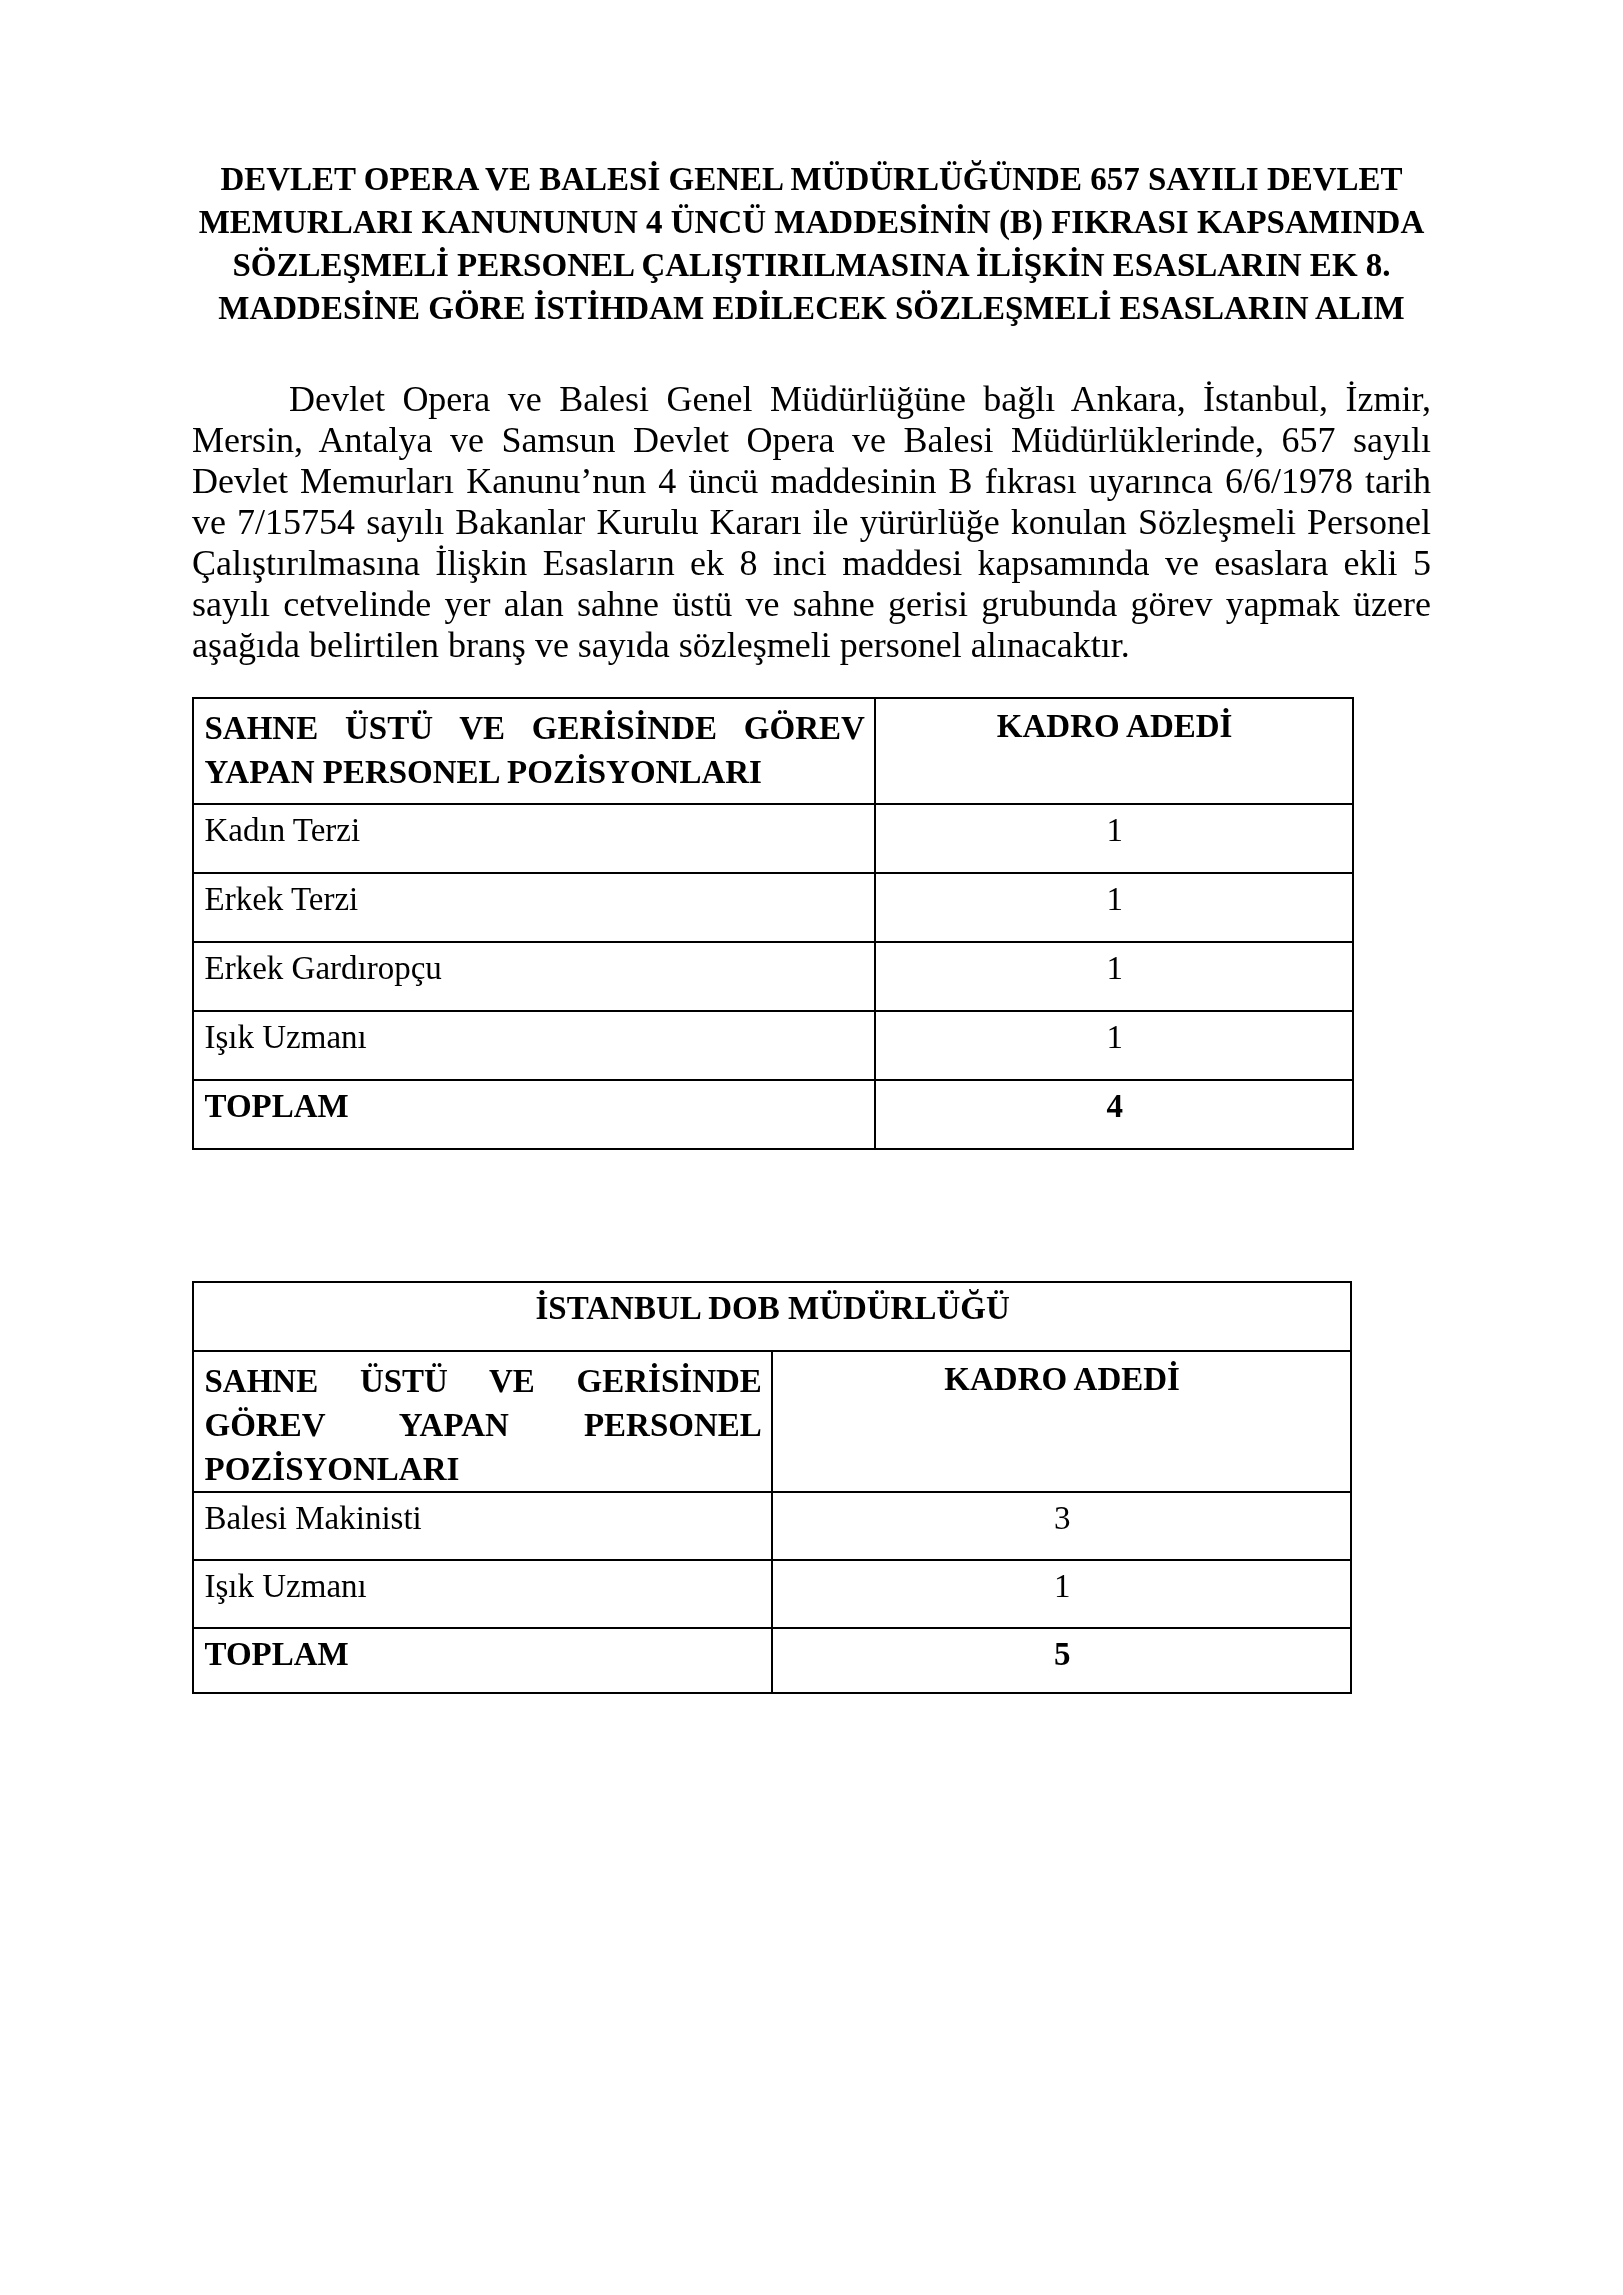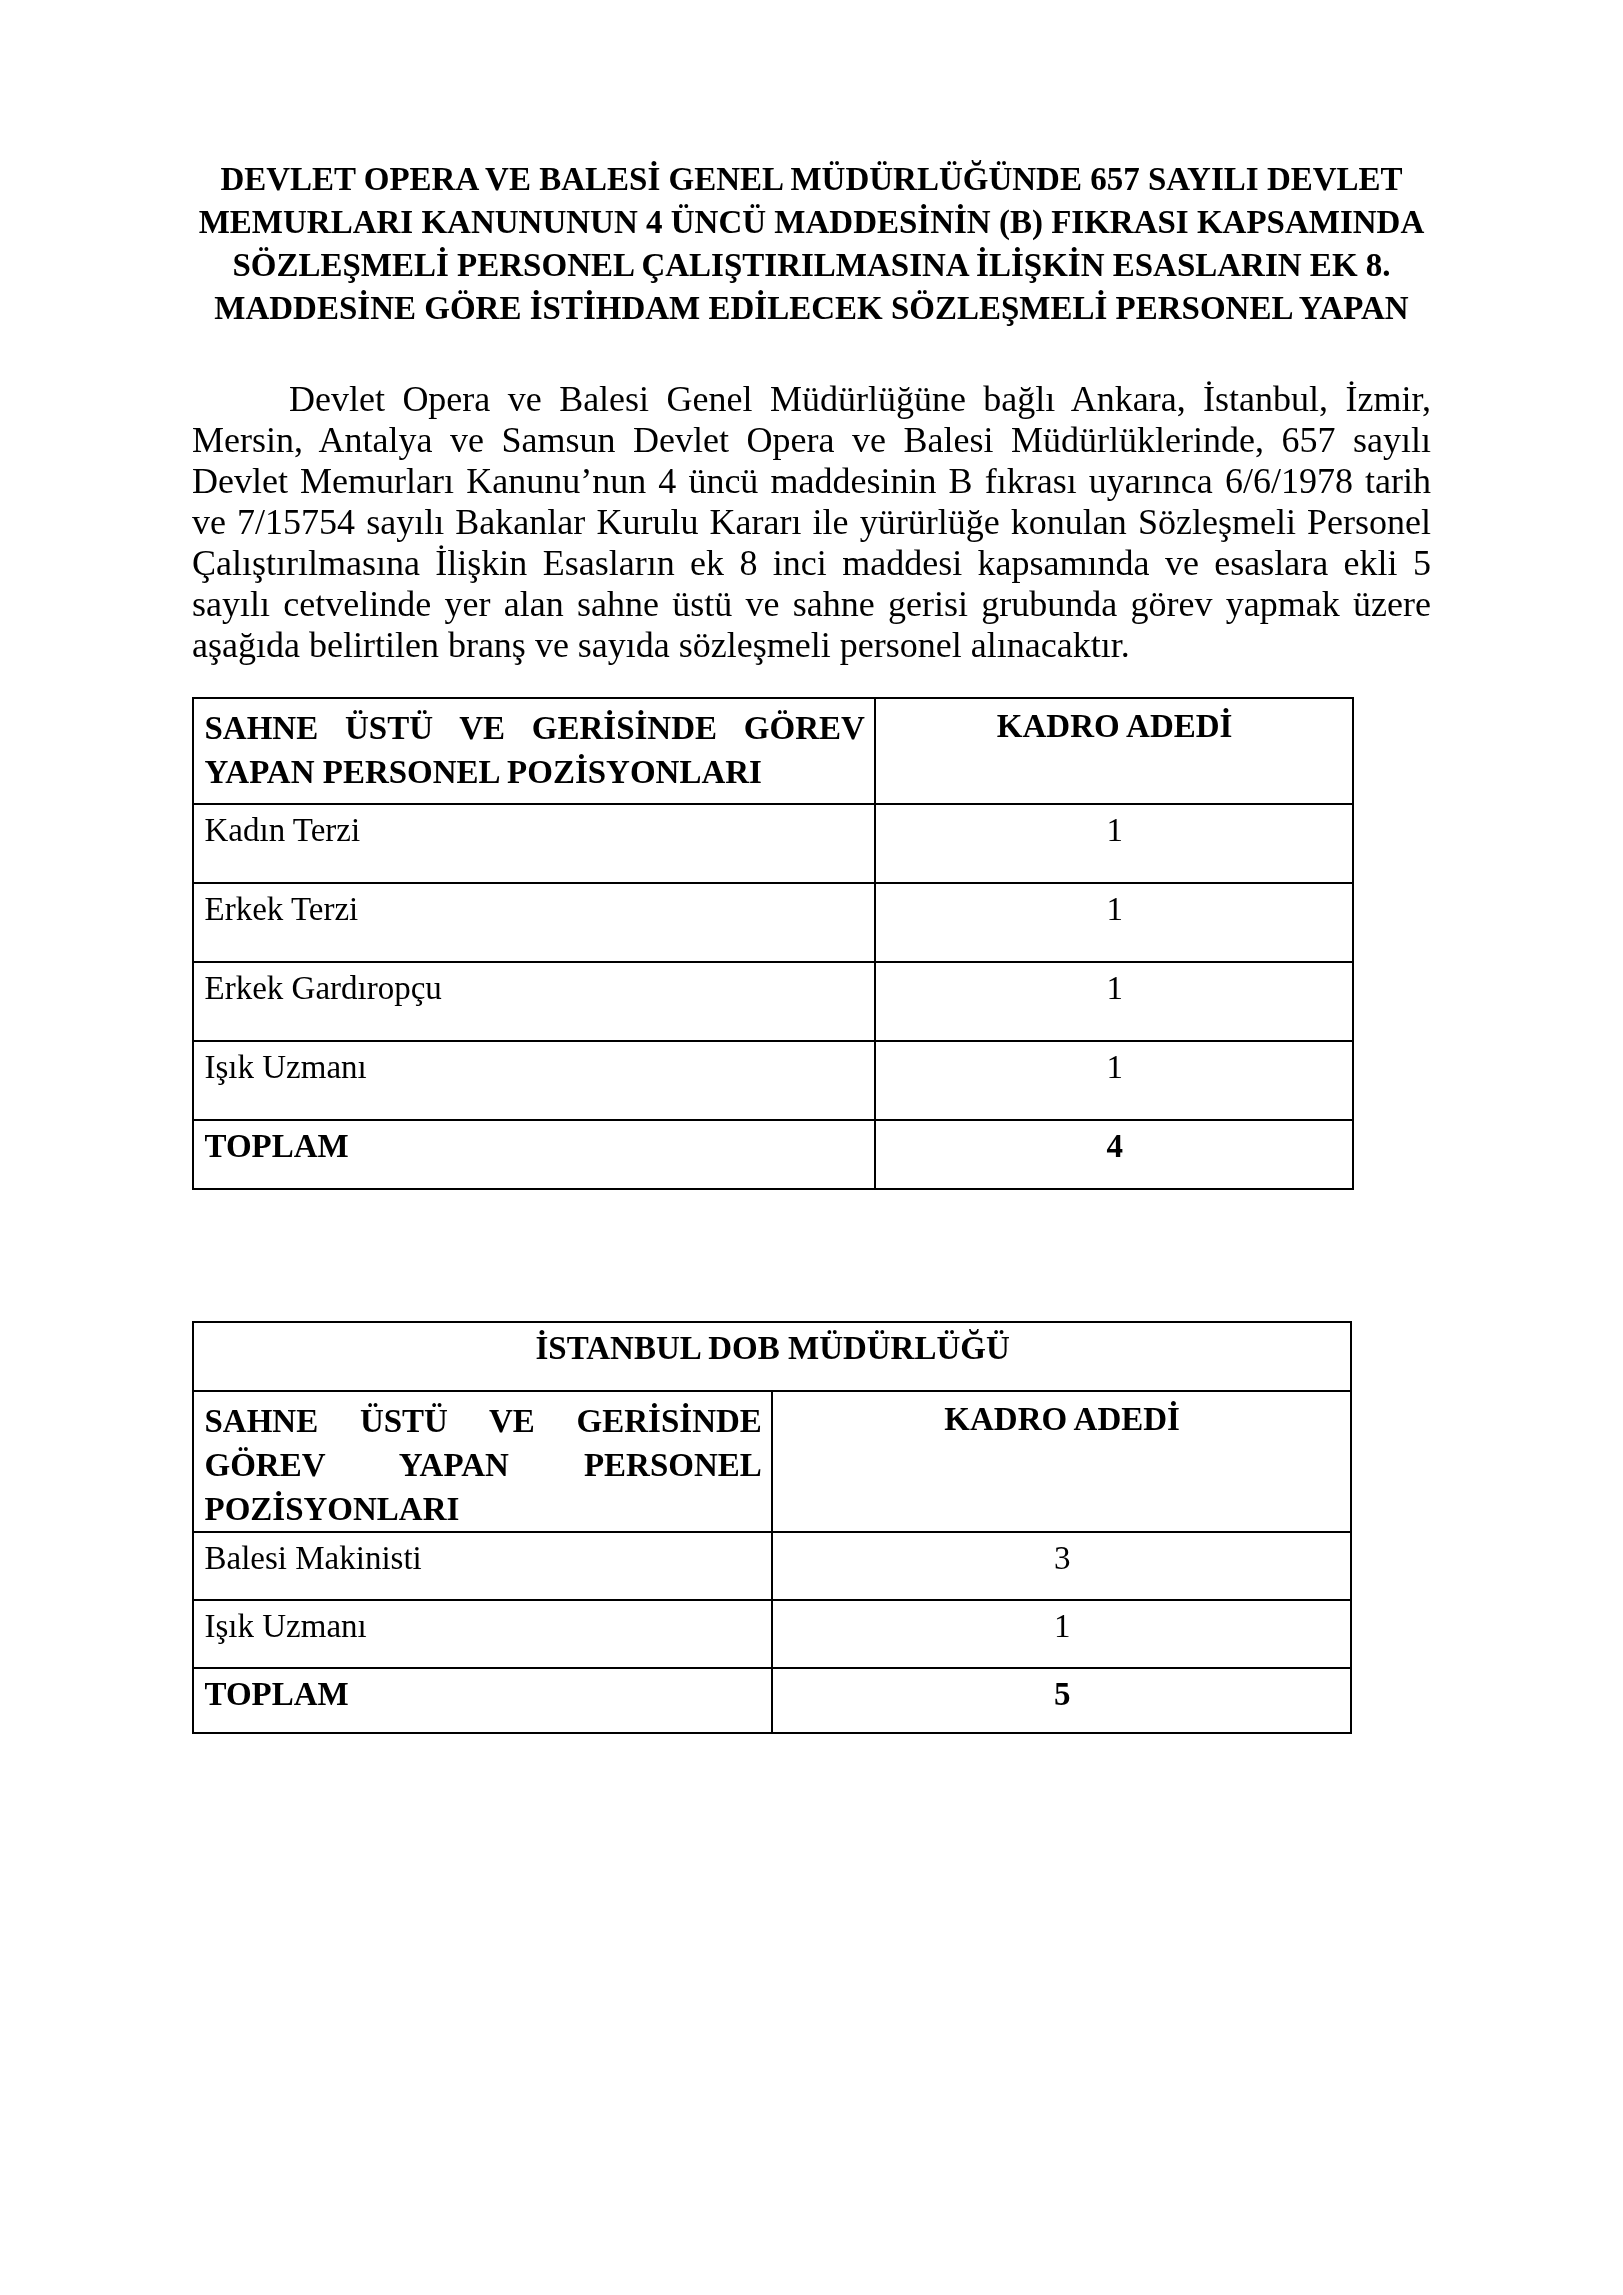--- a/index.html
+++ b/index.html
@@ -55,37 +55,37 @@
   td.c1 { width: 682px; text-align: left; }
   td.c2 { width: 478px;  text-align: center; }
   tr.t-title td {
     font-weight: bold;
     text-align: center;
     height: 69px;
   }
   tr.t-header td { font-weight: bold; height: 106px; }
   tr.t-header td.c1 { text-align: justify; line-height: 44px; padding-top: 6.5px; }
   tr.t-header td.c2 { text-align: center; padding-top: 6.5px; }
-  tr.t-row td { height: 79px; }
+  tr.t-row td { height: 69px; }
   tr.t-total td { font-weight: bold; height: 69px; }
   table.t2 tr.t-title td  { height: 69px; }
   table.t2 tr.t-header td { height: 105px; }
   table.t2 tr.t-row td    { height: 68px; }
   table.t2 tr.t-total td  { height: 65px; }
 </style>
 </head>
 <body>
 
 <div class="page">
 
   <div class="doc-title">
     <div>DEVLET OPERA VE BALESİ GENEL MÜDÜRLÜĞÜNDE 657 SAYILI DEVLET</div>
     <div>MEMURLARI KANUNUNUN 4 ÜNCÜ MADDESİNİN (B) FIKRASI KAPSAMINDA</div>
     <div>SÖZLEŞMELİ PERSONEL ÇALIŞTIRILMASINA İLİŞKİN ESASLARIN EK 8.</div>
-    <div>MADDESİNE GÖRE İSTİHDAM EDİLECEK SÖZLEŞMELİ PERSONEL YAPAN</div>
+    <div>MADDESİNE GÖRE İSTİHDAM EDİLECEK SÖZLEŞMELİ ESASLARIN ALIM</div>
   </div>
 
   <p class="intro">Devlet Opera ve Balesi Genel Müdürlüğüne bağlı Ankara, İstanbul, İzmir, Mersin, Antalya ve Samsun Devlet Opera ve Balesi Müdürlüklerinde, 657 sayılı Devlet Memurları Kanunu’nun 4 üncü maddesinin B fıkrası uyarınca 6/6/1978 tarih ve 7/15754 sayılı Bakanlar Kurulu Kararı ile yürürlüğe konulan Sözleşmeli Personel Çalıştırılmasına İlişkin Esasların ek 8 inci maddesi kapsamında ve esaslara ekli 5 sayılı cetvelinde yer alan sahne üstü ve sahne gerisi grubunda görev yapmak üzere aşağıda belirtilen branş ve sayıda sözleşmeli personel alınacaktır.</p>
 
   <table class="dob-table t1">
     <tbody>
       <tr class="t-header">
         <td class="c1">SAHNE ÜSTÜ VE GERİSİNDE GÖREV YAPAN PERSONEL POZİSYONLARI</td>
         <td class="c2">KADRO ADEDİ</td>
       </tr>

